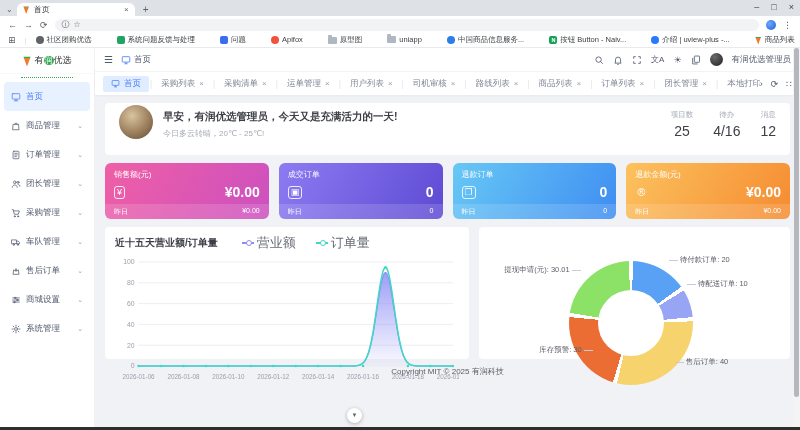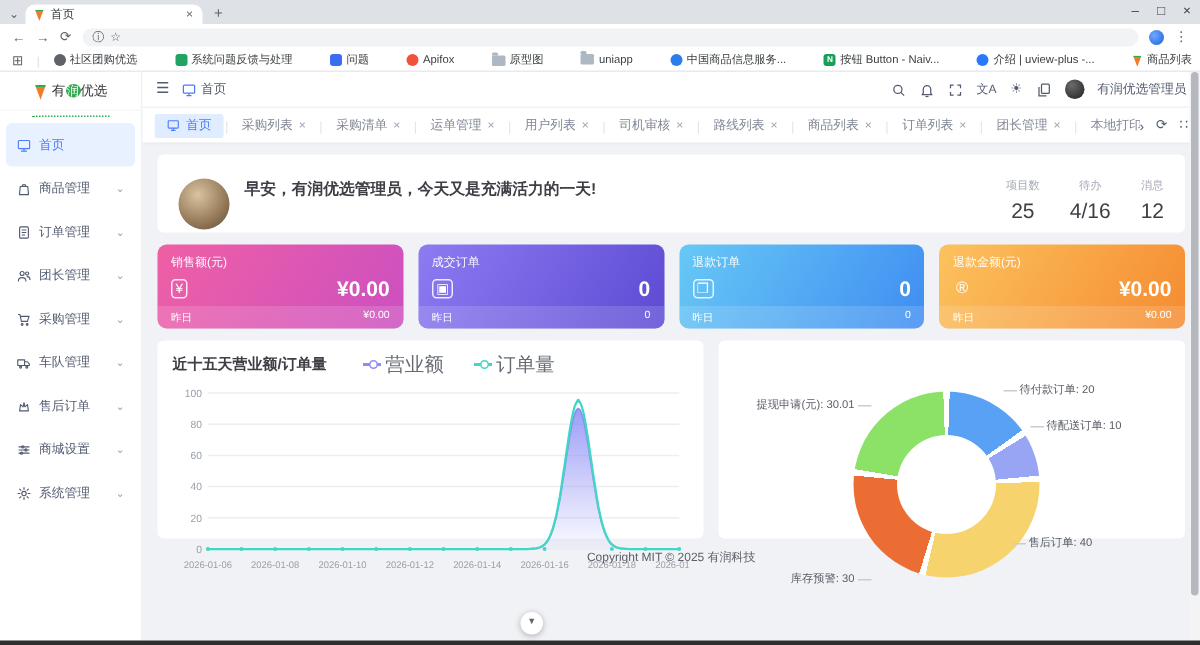--- a/index.html
+++ b/index.html
@@ -55,21 +55,21 @@
   .atabs{display:flex;align-items:center;min-width:0;overflow:hidden}
   .atab{display:flex;align-items:center;gap:4px;padding:2px 8px;border-radius:2px;cursor:pointer;white-space:nowrap}
   .atab.active{background:#e0ecff;color:#4a7dfc}
   .atab .x{font-size:8px;color:#9aa1b0;cursor:pointer}
   .atab-sep{color:#e2e5ea;margin:0 1px}
   .tb-ctl{margin-left:auto;display:flex;align-items:center;gap:8px;color:#515a6e}
   .tb-ctl span{cursor:pointer;font-size:9px}
 
   
   .content{flex:1;padding:8px 10px 0;min-height:0;position:relative}
-  .welcome{background:#fff;border-radius:4px;height:52px;display:flex;align-items:flex-start;gap:10px;padding:16px 14px}
+  .welcome{background:#fff;border-radius:4px;height:52px;display:flex;align-items:flex-end;gap:10px;padding:16px 14px}
   .w-avatar{width:34px;height:34px;border-radius:50%;background:radial-gradient(circle at 38% 32%,#d9c3a0,#9b7f5d 55%,#5d4a36);flex:none}
   .w-hello{font-size:10.5px;font-weight:bold;color:#3d3f45}
   .w-weather{font-size:8px;color:#a5aab5;margin-top:4px}
   .w-stats{margin-left:auto;display:flex;gap:20px;text-align:center}
   .w-stat .lab{font-size:7.5px;color:#a5aab5}
   .w-stat .val{font-size:14px;color:#3d3f45;margin-top:3px}
 
   .cards{display:flex;gap:10px;margin-top:8px}
   .scard{flex:1;height:56px;border-radius:6px;color:#fff;position:relative;padding:6px 9px;overflow:hidden}
   .scard .ttl{font-size:8px;opacity:.95}
@@ -383,20 +383,21 @@
         <span>⟳</span>
         <span>∷</span>
       </div>
     </div>
 
     <div class="content">
       <div class="welcome">
         <div class="w-avatar"></div>
         <div>
           <div class="w-hello">早安，有润优选管理员，今天又是充满活力的一天!</div>
+          <div class="w-weather">今日多云转晴，20℃ - 25℃!</div>
         </div>
         <div class="w-stats">
           <div class="w-stat">
             <div class="lab">项目数</div>
             <div class="val">25</div>
           </div>
           <div class="w-stat">
             <div class="lab">待办</div>
             <div class="val">4/16</div>
           </div>
@@ -516,21 +517,21 @@
               <circle cx="344" cy="114" r="1.3" fill="#3fd8c4"></circle>
             </svg>
         </div>
         <div class="ccard pie">
           <div class="donut" id="donut" style="left: 90px; top: 34px; width: 124px; height: 124px; background: conic-gradient(rgb(255, 255, 255) 0deg, rgb(255, 255, 255) 2deg, rgb(88, 161, 245) 2deg, rgb(88, 161, 245) 54.3037deg, rgb(255, 255, 255) 54.3037deg, rgb(255, 255, 255) 58.3037deg, rgb(152, 165, 245) 58.3037deg, rgb(152, 165, 245) 84.4555deg, rgb(255, 255, 255) 84.4555deg, rgb(255, 255, 255) 88.4555deg, rgb(247, 211, 110) 88.4555deg, rgb(247, 211, 110) 193.063deg, rgb(255, 255, 255) 193.063deg, rgb(255, 255, 255) 197.063deg, rgb(236, 109, 51) 197.063deg, rgb(236, 109, 51) 275.518deg, rgb(255, 255, 255) 275.518deg, rgb(255, 255, 255) 279.518deg, rgb(140, 226, 103) 279.518deg, rgb(140, 226, 103) 358deg, rgb(255, 255, 255) 358deg, rgb(255, 255, 255) 362deg);"></div>
           <div class="donut-hole" style="left:119px;top:63px;width:66px;height:66px"></div>
           <div id="dlabels">
               <div class="dlabel" style="left: 188px; top: 28px;"><span class="leader"></span><span>待付款订单: 20</span></div>
               <div class="dlabel" style="left: 206px; top: 52px;"><span class="leader"></span><span>待配送订单: 10</span></div>
               <div class="dlabel" style="left: 194px; top: 130px;"><span class="leader"></span><span>售后订单: 40</span></div>
-              <div class="dlabel" style="left: 4px; top: 118px; width: 100px; text-align: right; margin-top: 36px;"><span>库存预警: 30</span><span class="leader"></span></div>
+              <div class="dlabel" style="left: 16px; top: 118px; width: 100px; text-align: right;"><span>库存预警: 30</span><span class="leader"></span></div>
               <div class="dlabel" style="left: 4px; top: 38px; width: 100px; text-align: right;"><span>提现申请(元): 30.01</span><span class="leader"></span></div>
             </div>
         </div>
       </div>
 
       <div class="footer">Copyright MIT © 2025 有润科技</div>
     </div>
   </div>
 </div>
 

